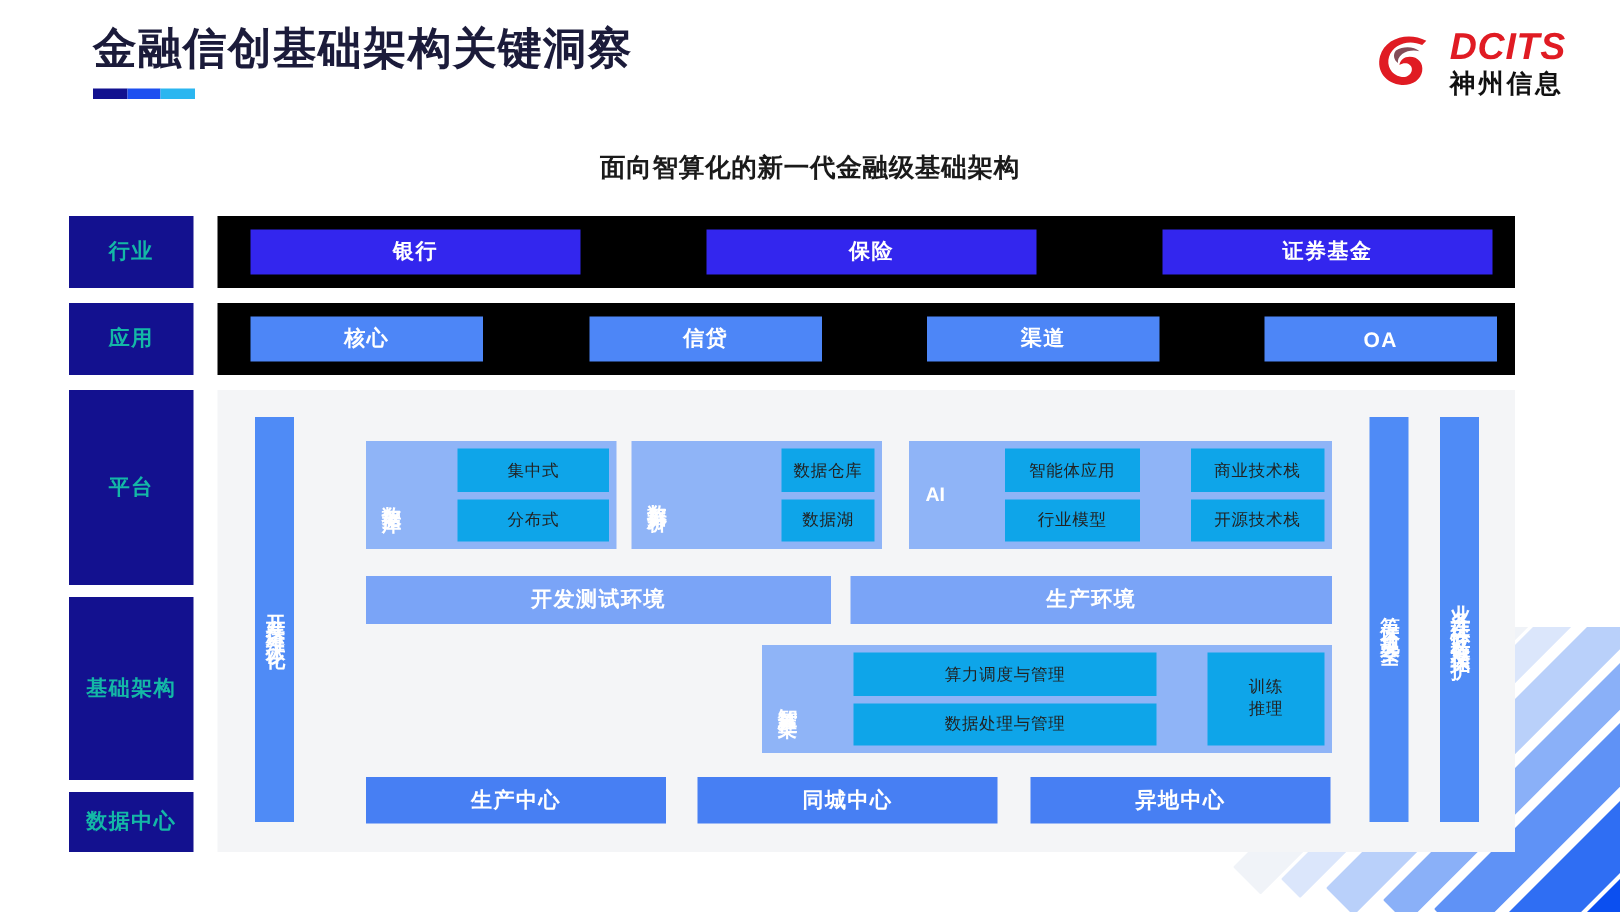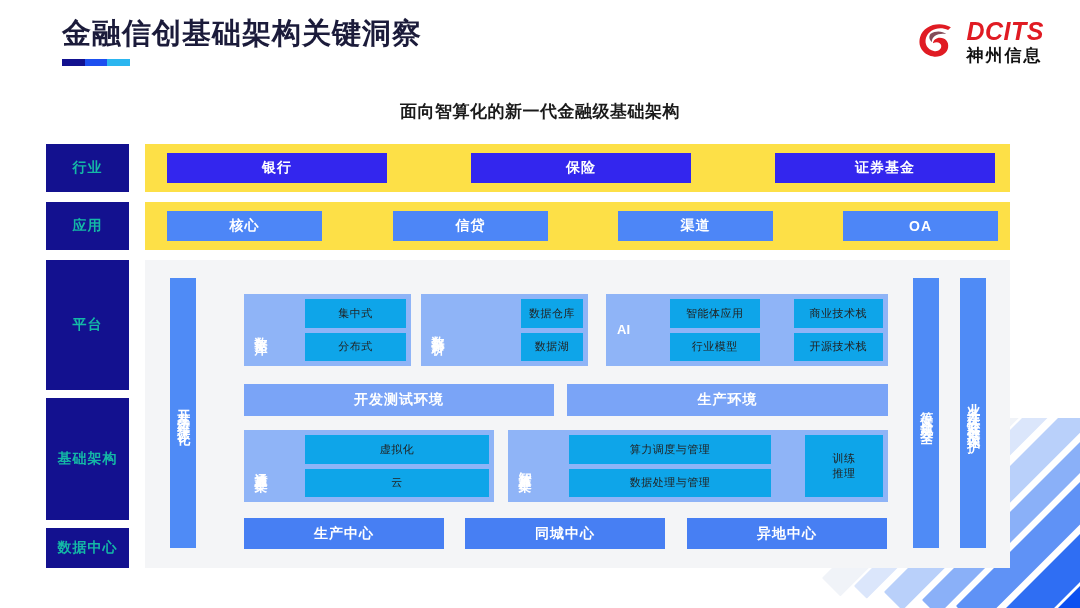--- a/index.html
+++ b/index.html
@@ -31,21 +31,21 @@
   .logo{position:absolute;right:36px;top:18px;display:flex;align-items:center;gap:6px;}
   .logo-mark{width:46px;height:46px;flex:0 0 46px;}
   .logo-text{display:flex;flex-direction:column;line-height:1;}
   .logo-en{font-size:25px;font-weight:bold;color:#e01b23;letter-spacing:0.5px;font-style:italic;}
   .logo-cn{font-size:17px;font-weight:bold;color:#111;letter-spacing:2px;margin-top:3px;}
 
   .subtitle{position:absolute;left:0;right:0;top:100px;text-align:center;font-size:17px;font-weight:bold;color:#1a1a1a;letter-spacing:.5px;}
   .rail-box{background:#13118f;color:#14b8a6;font-size:14px;font-weight:bold;display:flex;align-items:center;justify-content:center;letter-spacing:1px;}
 
   
-  .shell{position:absolute;background:#fde047;}
+  .shell{position:absolute;background:#000000;}
 
   .chip{display:flex;align-items:center;justify-content:center;color:#fff;font-weight:bold;letter-spacing:1px;}
   .chip-ind{background:#3326ee;font-size:14px;}
   .chip-app{background:#4d86f7;font-size:14px;}
   .chip-dc{background:#477ff3;font-size:14px;}
   .chip-env{background:#7aa4f7;font-size:14px;}
 
   
   .vrail{position:absolute;background:#4f8bf6;color:#fff;font-size:13px;font-weight:bold;
          writing-mode:vertical-rl;display:flex;align-items:center;justify-content:center;
@@ -193,31 +193,20 @@
       </div>
     </div>
 
     <div class="chip chip-env" style="position:absolute;left:99px;top:124px;width:310px;height:32px;">
       <span>开发测试环境</span>
     </div>
     <div class="chip chip-env" style="position:absolute;left:422px;top:124px;width:321px;height:32px;">
       <span>生产环境</span>
     </div>
 
-    <div class="group" style="left:99px;top:170px;width:250px;height:72px;">
-      <div class="group-lab">通算框架</div>
-      <div class="group-body">
-        <div class="group-row">
-            <div class="cell">虚拟化</div>
-          </div>
-        <div class="group-row">
-            <div class="cell">云</div>
-          </div>
-      </div>
-    </div>
 
     <div class="group" style="left:363px;top:170px;width:380px;height:72px;">
       <div class="group-lab">智算框架</div>
       <div class="group-body">
         <div class="group-row">
             <div class="cell">算力调度与管理</div>
           </div>
         <div class="group-row">
             <div class="cell">数据处理与管理</div>
           </div>

